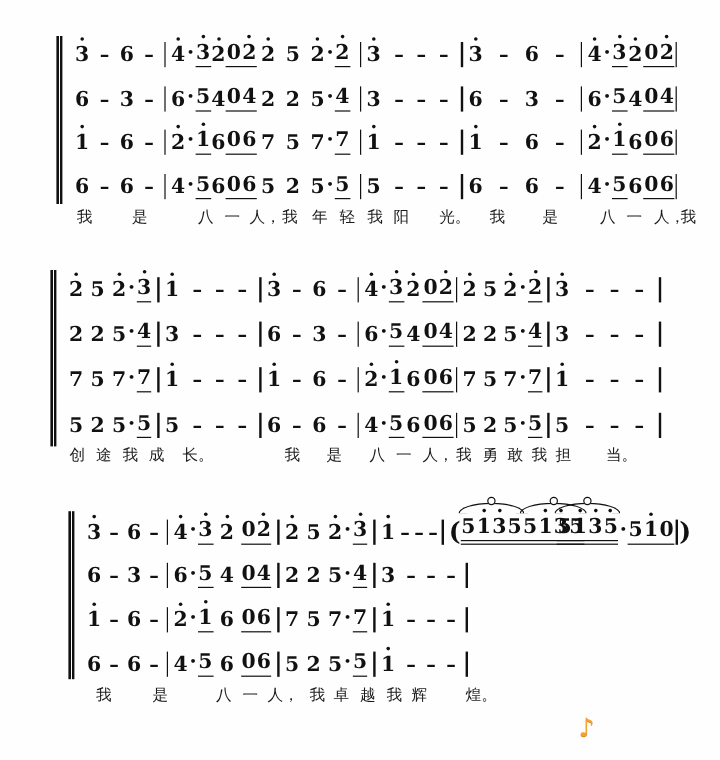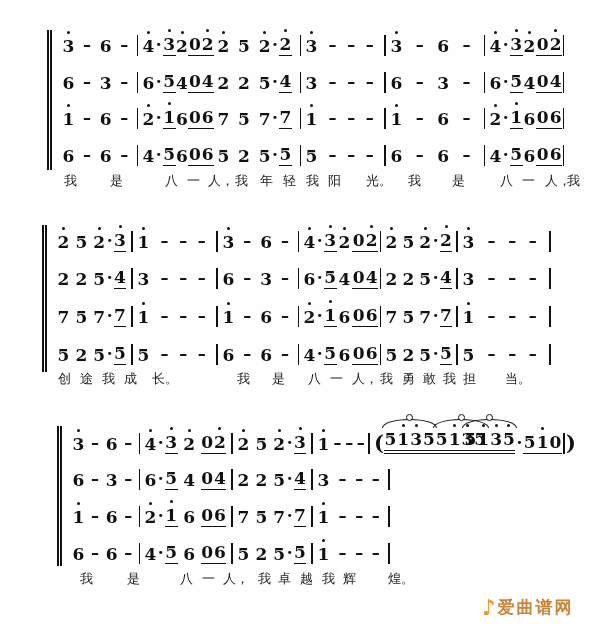--- a/index.html
+++ b/index.html
@@ -1063,15 +1063,14 @@
         <span class="lyr" style="left: 258px; top: 146px;">我</span>
         <span class="lyr" style="left: 278px; top: 146px;">卓</span>
         <span class="lyr" style="left: 300px; top: 146px;">越</span>
         <span class="lyr" style="left: 322px; top: 146px;">我</span>
         <span class="lyr" style="left: 343px; top: 146px;">辉</span>
         <span class="lyr" style="left: 388px; top: 146px;">煌。</span>
       </div>
     </div>
   <div class="watermark">
     <span class="wm-icon">♪</span>
-    <span class="wm-text" style="color: rgb(200, 134, 60);">爱曲谱网</span>
   </div>
 </div>
 
 </body></html>

